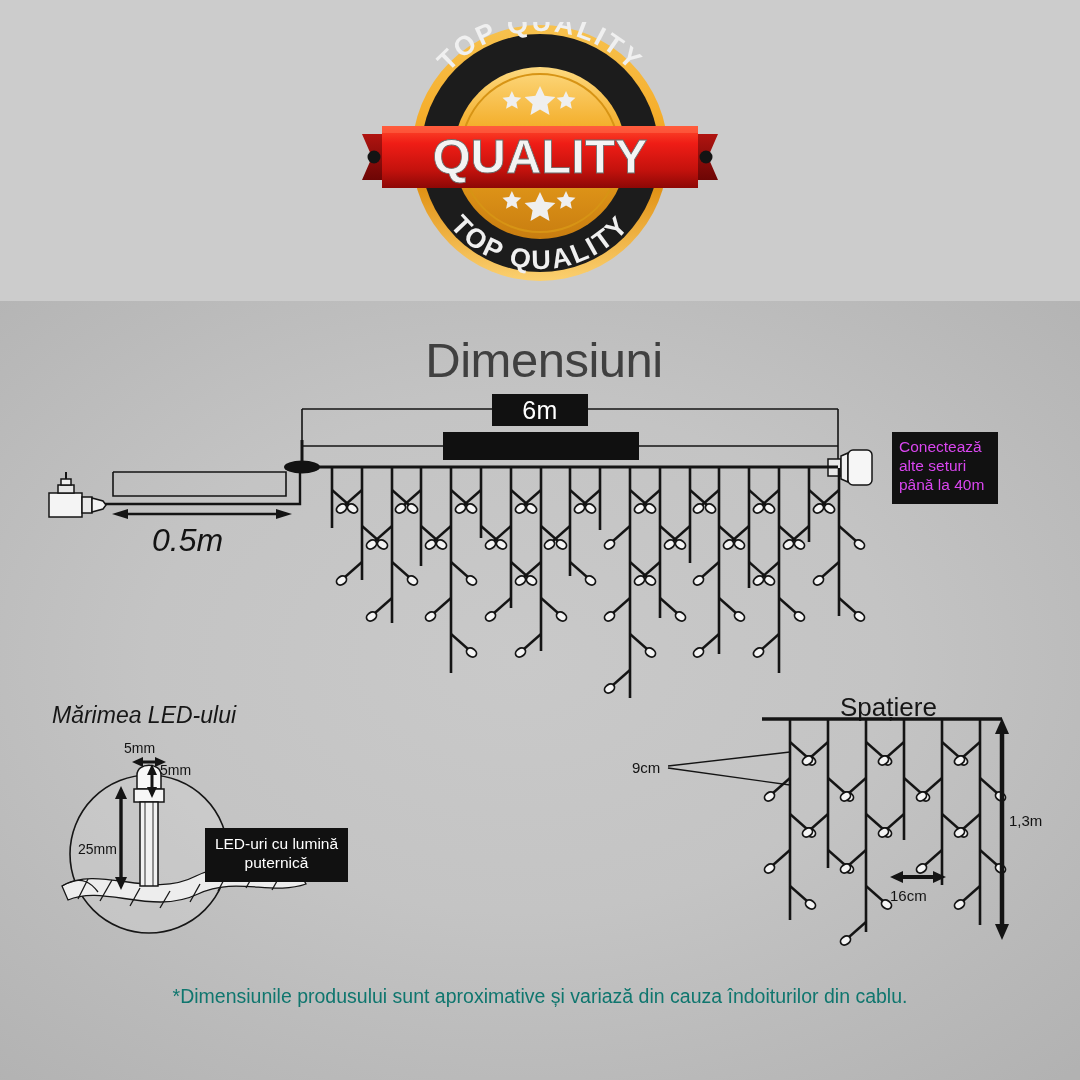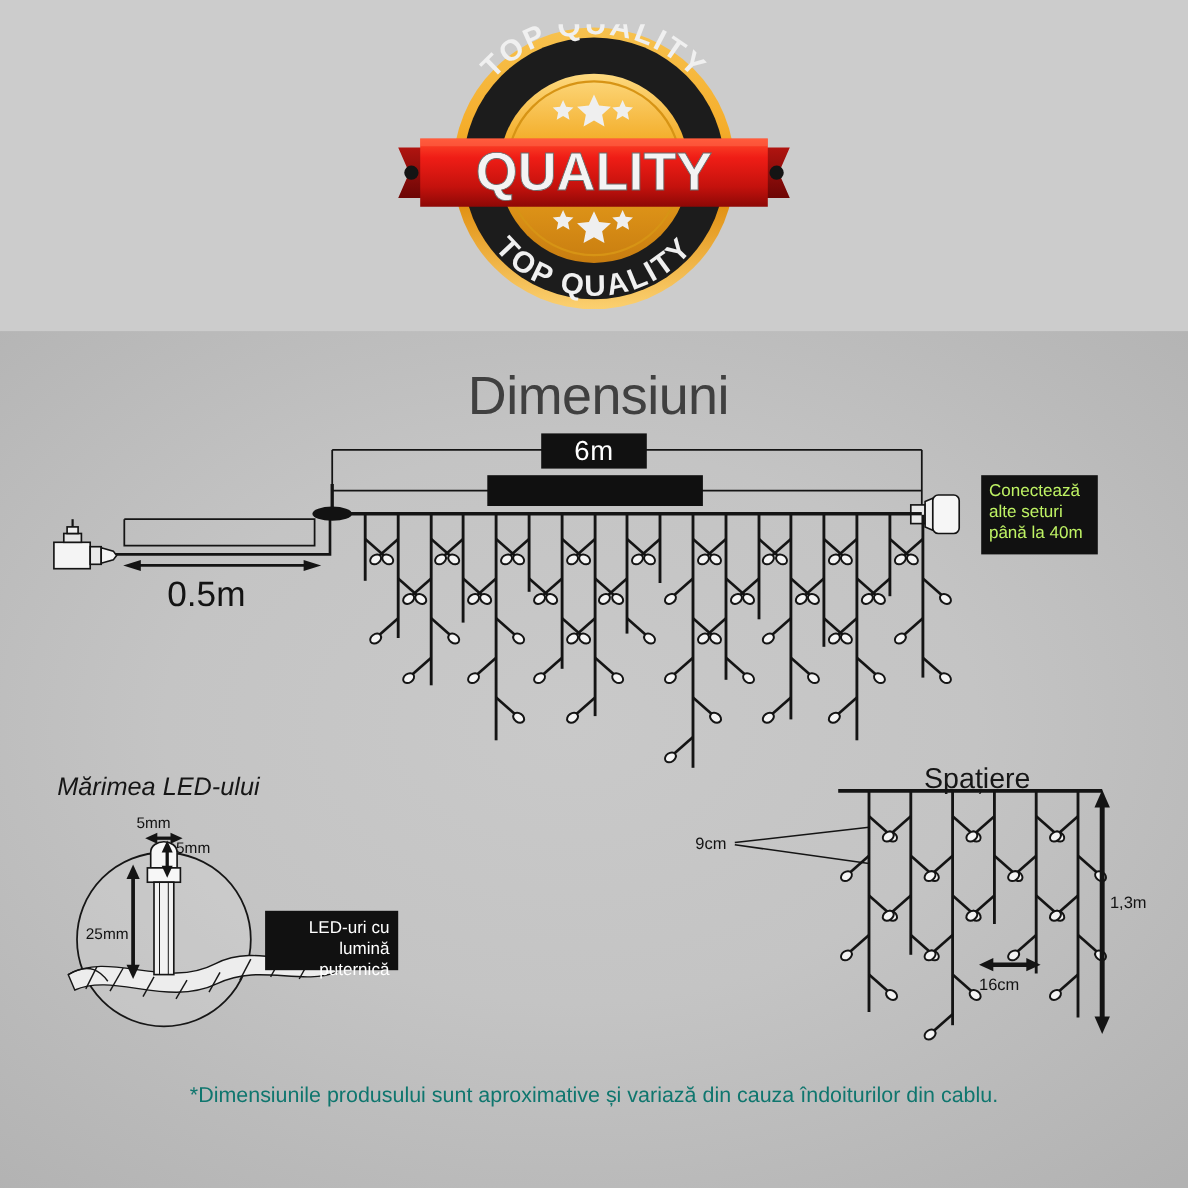--- a/index.html
+++ b/index.html
@@ -52,31 +52,31 @@
     box-sizing:border-box;
   }
   .tag-6m{
     left:492px;top:394px;width:96px;height:32px;
     font-size:25px;letter-spacing:0.5px;
   }
   .tag-connect{
     left:892px;top:432px;width:106px;height:72px;
     font-size:15.5px;line-height:19px;padding:5px 7px;
     justify-content:flex-start;text-align:left;
-    display:block;color:#bef264;
+    display:block;color:#d946ef;
   }
   .tag-led{
-    left:205px;top:828px;width:121px;height:54px;
+    left:205px;top:828px;width:143px;height:54px;
     font-size:15.5px;line-height:19px;padding:6px 8px;
-    display:block;text-align:right;margin-left:36px;
+    display:block;text-align:center;
   }
 
   
   .dim{position:absolute;color:#131313;}
-  .dim-05{left:152px;top:522px;font-size:32px;}
+  .dim-05{left:152px;top:522px;font-size:32px;font-style:italic;}
   .dim-5a{left:124px;top:740px;font-size:14px;}
   .dim-5b{left:160px;top:762px;font-size:14px;}
   .dim-25{left:78px;top:822px;font-size:14px;margin-top:19px;}
   .dim-9{left:632px;top:759px;font-size:15px;text-align:right;}
   .dim-16{left:890px;top:887px;font-size:15px;}
   .dim-07{left:1009px;top:812px;font-size:15px;}
 
   
   .layer{position:absolute;left:0;top:0;width:1080px;height:1080px;}
   .layer svg{display:block;}

